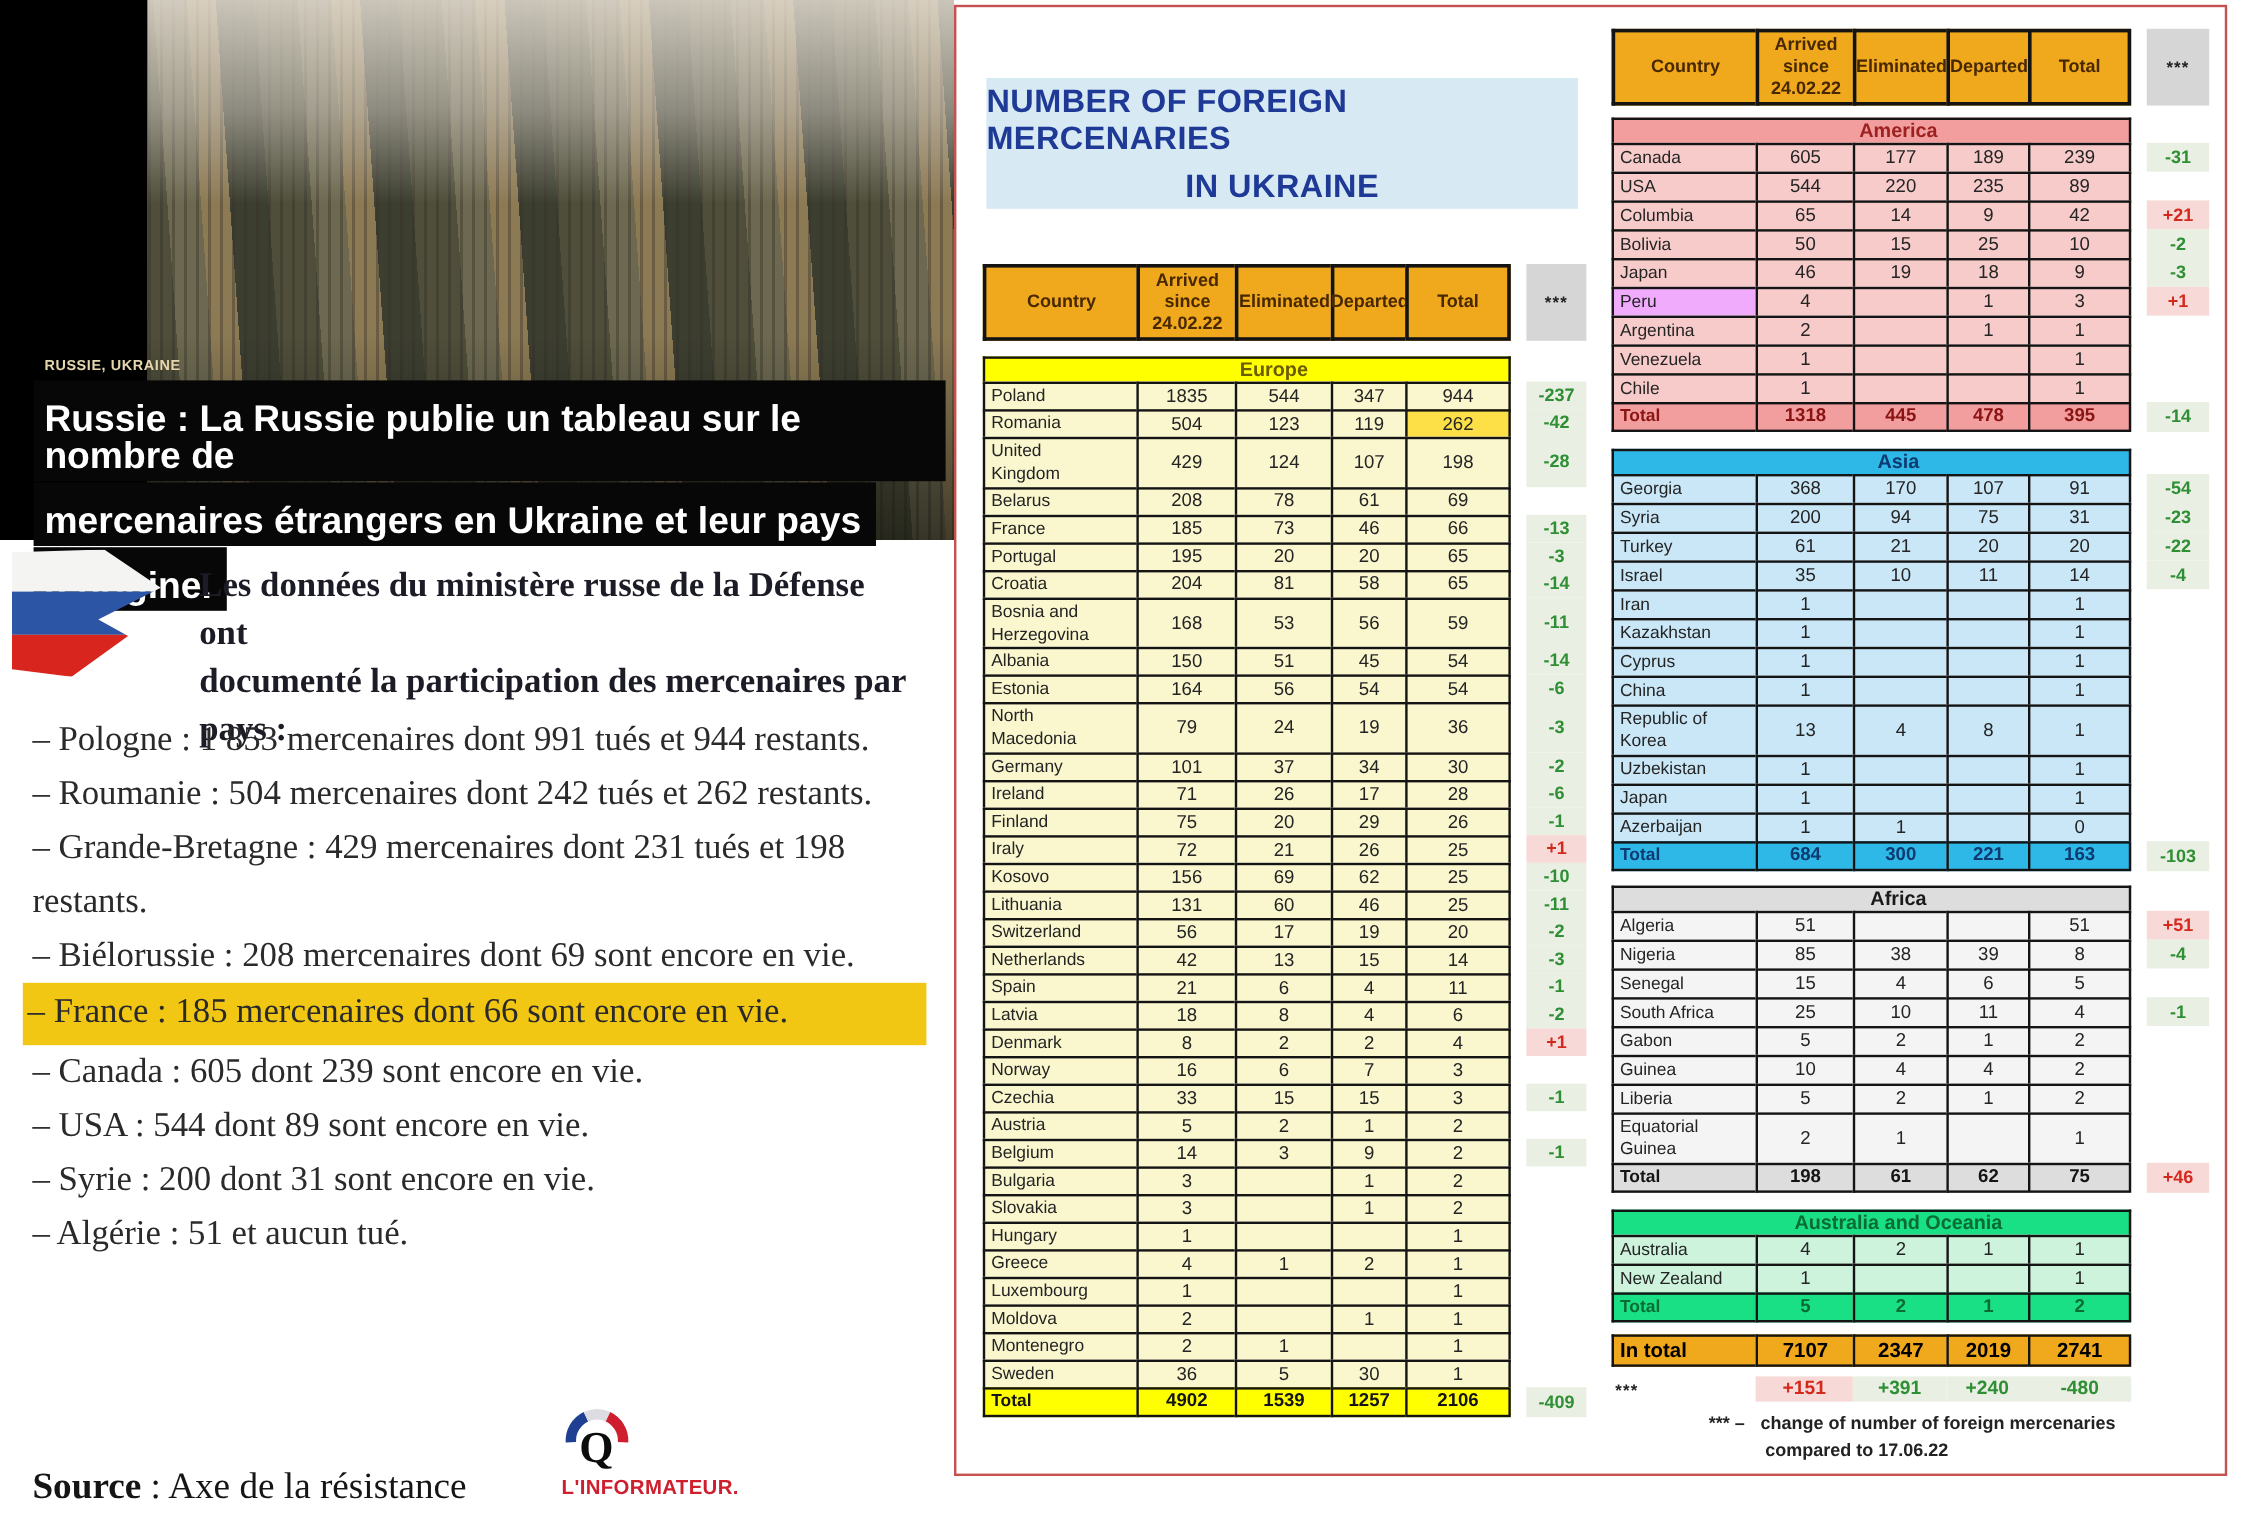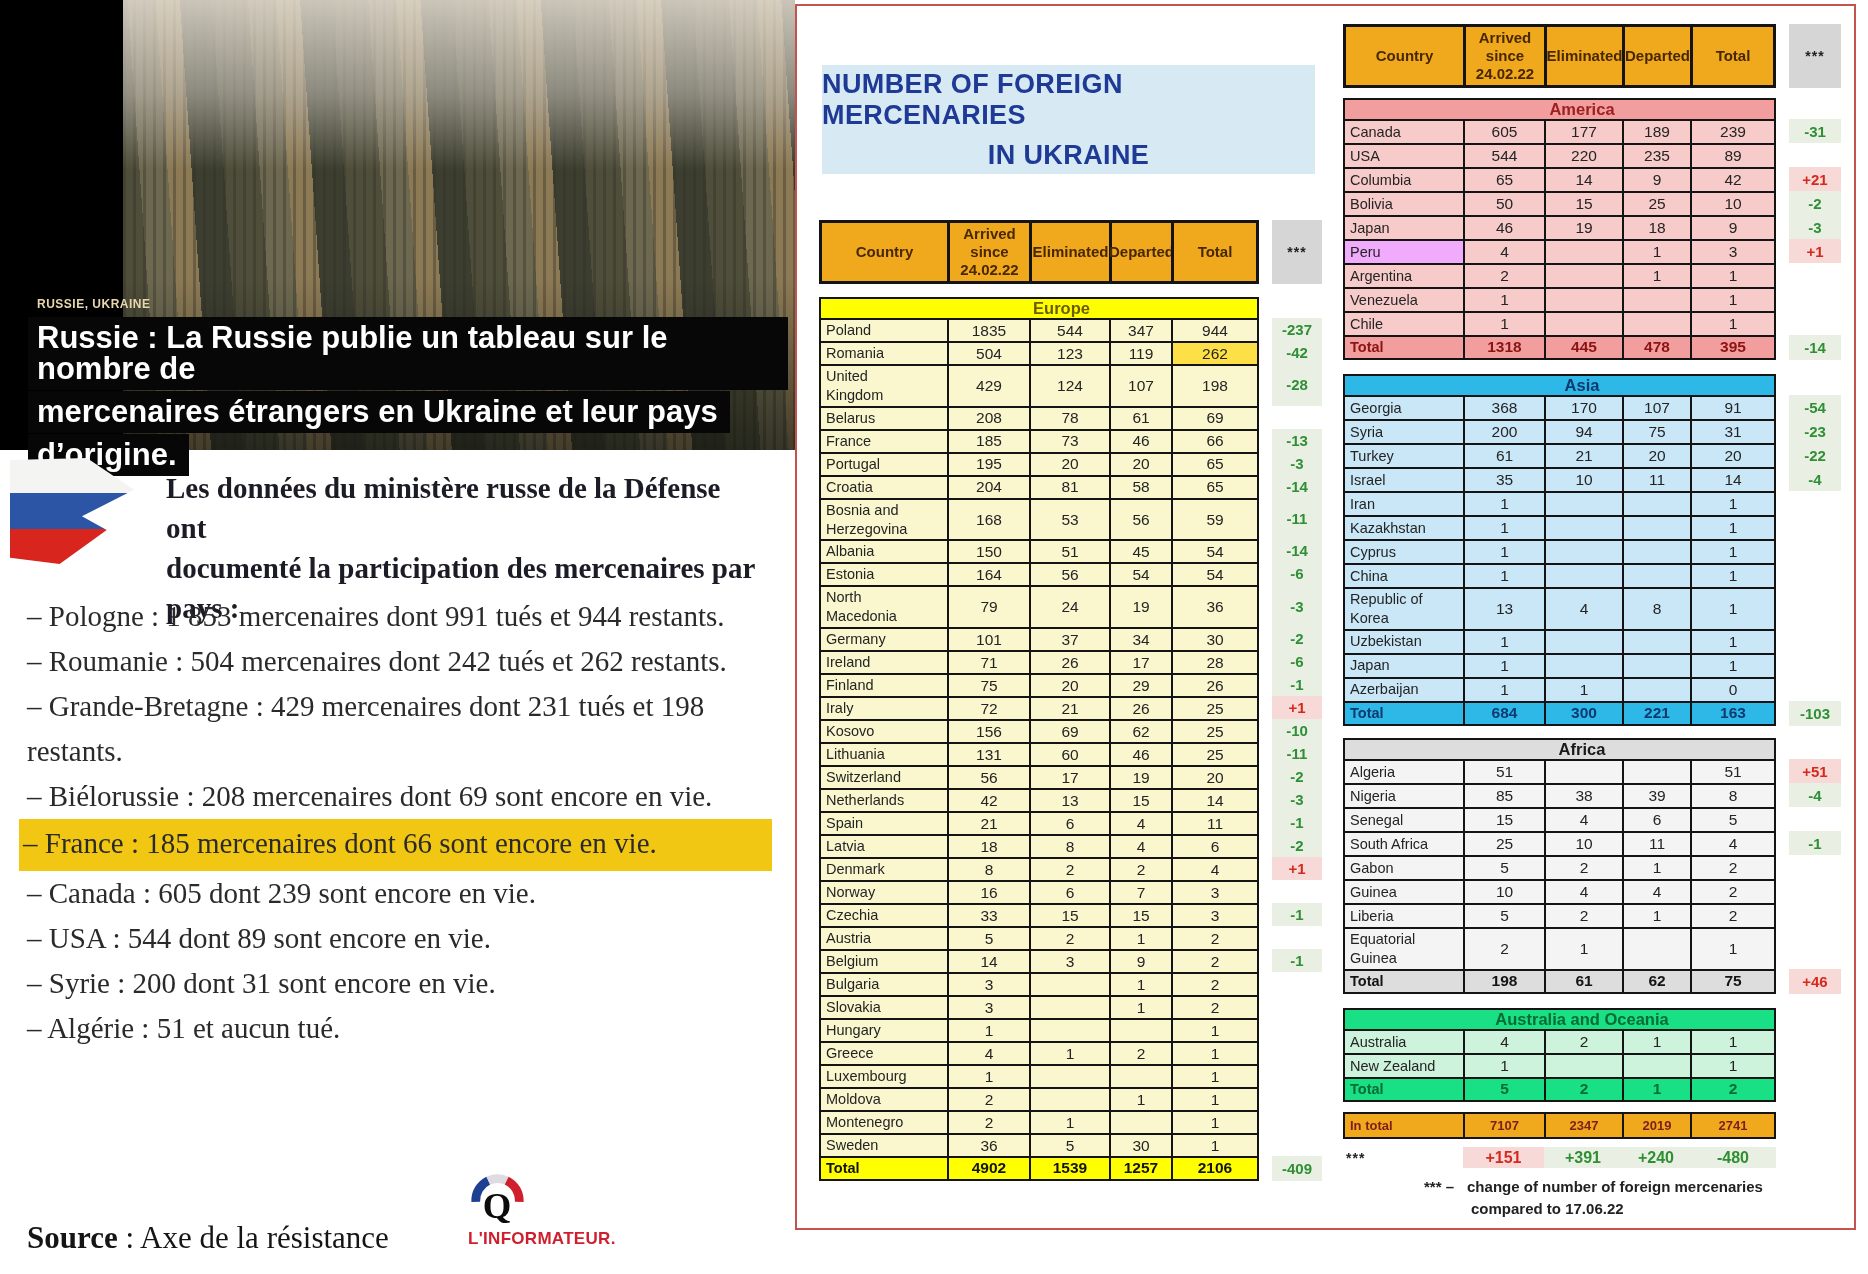--- a/index.html
+++ b/index.html
@@ -11,21 +11,21 @@
     background:
       linear-gradient(180deg,rgba(0,0,0,0) 62%,rgba(8,10,6,.55) 100%),
       repeating-linear-gradient(90deg,rgba(52,45,38,.38) 0 3px,rgba(0,0,0,0) 3px 10px),
       repeating-linear-gradient(86deg,#4e4e3a 0 36px,#6d6950 36px 64px,#8c7a54 64px 88px,#3c3f30 88px 120px),
       linear-gradient(180deg,#cfccc6 0%,#b4afa6 35%,#7e7b6c 65%,#4e4d3b 100%);}
   .photo-sky{position:absolute;left:123px;top:0;width:672px;height:170px;
     background:linear-gradient(180deg,rgba(228,221,209,.85) 0%,rgba(206,200,190,.55) 55%,rgba(160,152,140,0) 100%);}
   .kicker{position:absolute;left:37px;top:297px;font-size:12px;font-weight:700;color:#e7d7ae;letter-spacing:.5px;}
   .headline{position:absolute;left:28px;top:317px;width:760px;}
   .hl-line{display:table;background:#070707;color:#fff;font-weight:700;font-size:31px;line-height:1;
-           padding:5px 12px 6px 9px;margin-bottom:1px;}
+           padding:16px 12px 6px 9px;margin-bottom:1px;}
   .flag{position:absolute;left:10px;top:458px;width:124px;height:106px;}
   .flag-inner{width:100%;height:100%;display:flex;flex-direction:column;
     clip-path:polygon(0 2%,62% 0,100% 30%,58% 55%,78% 68%,40% 100%,0 94%);}
   .flag-inner div{flex:1;}
   .intro{position:absolute;left:166px;top:468px;width:600px;font-family:"Liberation Serif",serif;
          font-size:29px;font-weight:700;color:#1c1c26;line-height:40px;}
   .list{position:absolute;left:27px;top:594px;width:745px;font-family:"Liberation Serif",serif;
         font-size:29px;color:#2a2a2a;line-height:45px;}
   .item.hl{background:#f2c714;padding:2px 8px 5px 4px;margin-left:-8px;}
   .source{position:absolute;left:27px;top:1220px;font-family:"Liberation Serif",serif;font-size:31px;color:#151515;}
@@ -56,22 +56,22 @@
         padding:1px 3px;box-sizing:border-box;}
   .g-right .cell{min-height:24px;}
   .cell.name{justify-content:flex-start;text-align:left;padding-left:5px;white-space:pre-line;
              line-height:1.3;font-size:14.5px;}
   .cell.c-last{border-right:2px solid #141414;}
   .cell.r-last{border-bottom:2px solid #141414;}
   .cell.total{font-weight:700;}
   .dcell{display:flex;align-items:center;justify-content:center;font-weight:700;font-size:15px;}
   .d-green{color:#2f8f35;background:#e9efe2;}
   .d-red{color:#d42a1e;background:#f7d9d7;}
-  .it-cell{display:flex;align-items:center;justify-content:center;background:#f0a81c;color:#7f1d1d;
-           font-weight:700;font-size:13px;border-left:2px solid #141414;border-top:2px solid #141414;
+  .it-cell{display:flex;align-items:center;justify-content:center;background:#f0a81c;color:#000000;
+           font-weight:700;font-size:17px;border-left:2px solid #141414;border-top:2px solid #141414;
            border-bottom:2px solid #141414;min-height:27px;box-sizing:border-box;}
   .it-cell.it-label{justify-content:flex-start;padding-left:5px;}
   .it-cell.c-last{border-right:2px solid #141414;}
   .dr-cell{display:flex;align-items:center;justify-content:center;font-weight:700;font-size:16px;min-height:21px;}
   .dr-label{justify-content:flex-start;color:#222;letter-spacing:1px;font-size:14px;padding-left:3px;}
   .footnote{position:absolute;left:627px;top:1172px;font-size:15px;font-weight:700;color:#222;}
   .fn-line1{display:flex;gap:13px;}
   .fn-line2{padding-left:47px;margin-top:5px;}
 </style>
 </head>

